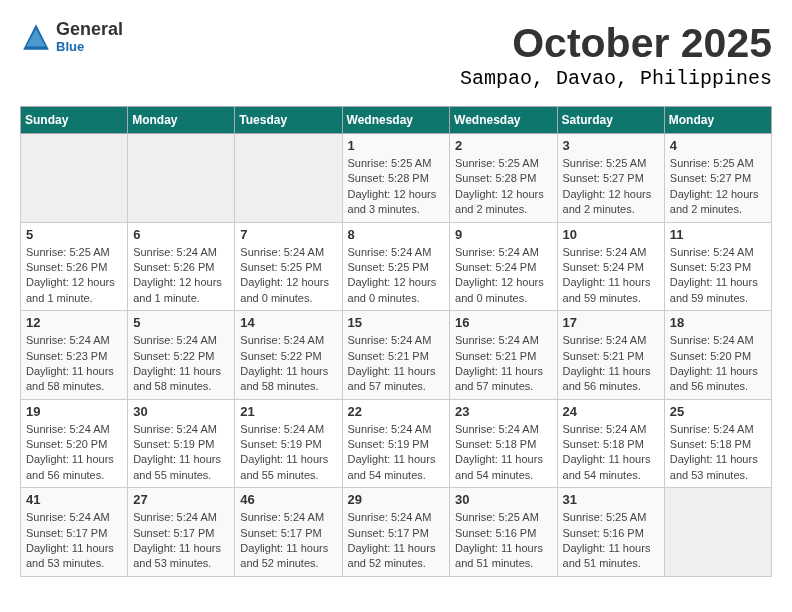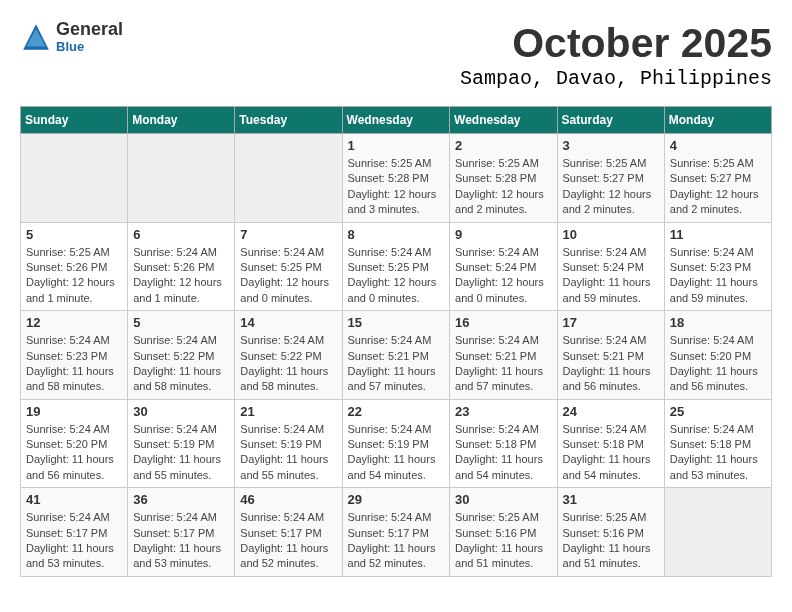--- a/index.html
+++ b/index.html
@@ -291,21 +291,21 @@
         </td>
       </tr>
       <tr>
         <td>
           <div class="day-number">41</div>
           <div class="day-info" style="white-space: pre-line;">Sunrise: 5:24 AM
 Sunset: 5:17 PM
 Daylight: 11 hours and 53 minutes.</div>
         </td>
         <td>
-          <div class="day-number">36</div>
+          <div class="day-number">27</div>
           <div class="day-info" style="white-space: pre-line;">Sunrise: 5:24 AM
 Sunset: 5:17 PM
 Daylight: 11 hours and 53 minutes.</div>
         </td>
         <td>
           <div class="day-number">46</div>
           <div class="day-info" style="white-space: pre-line;">Sunrise: 5:24 AM
 Sunset: 5:17 PM
 Daylight: 11 hours and 52 minutes.</div>
         </td>

